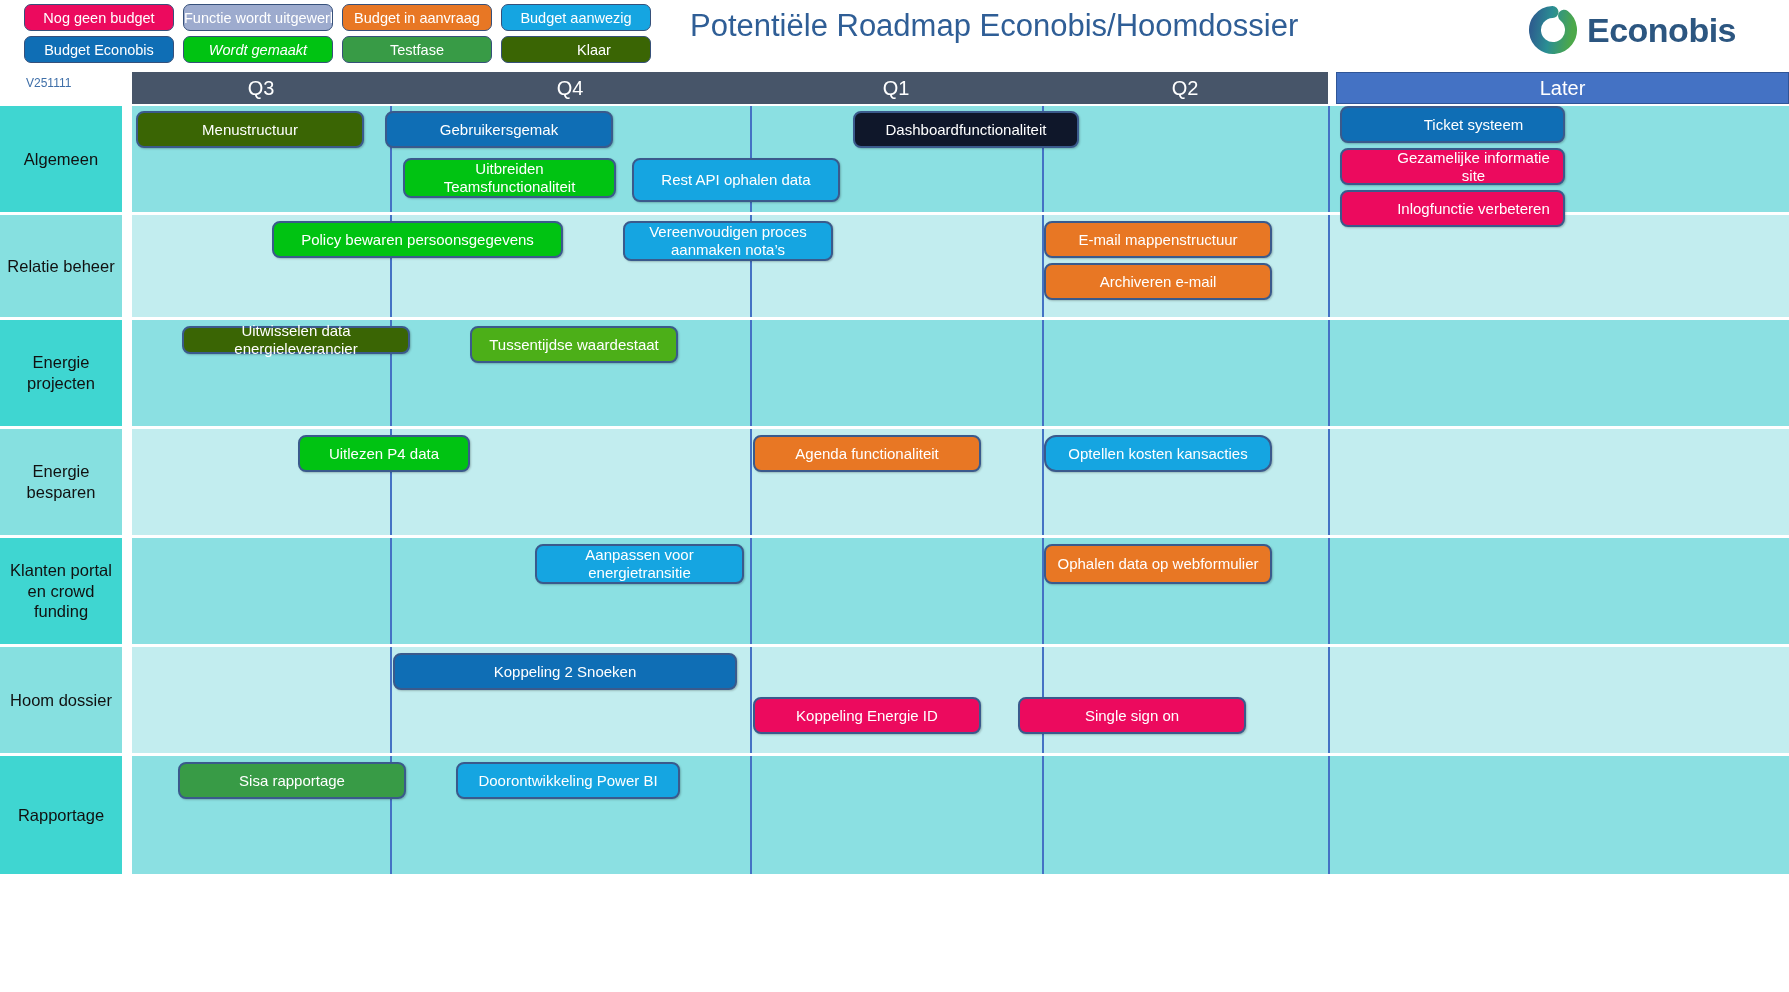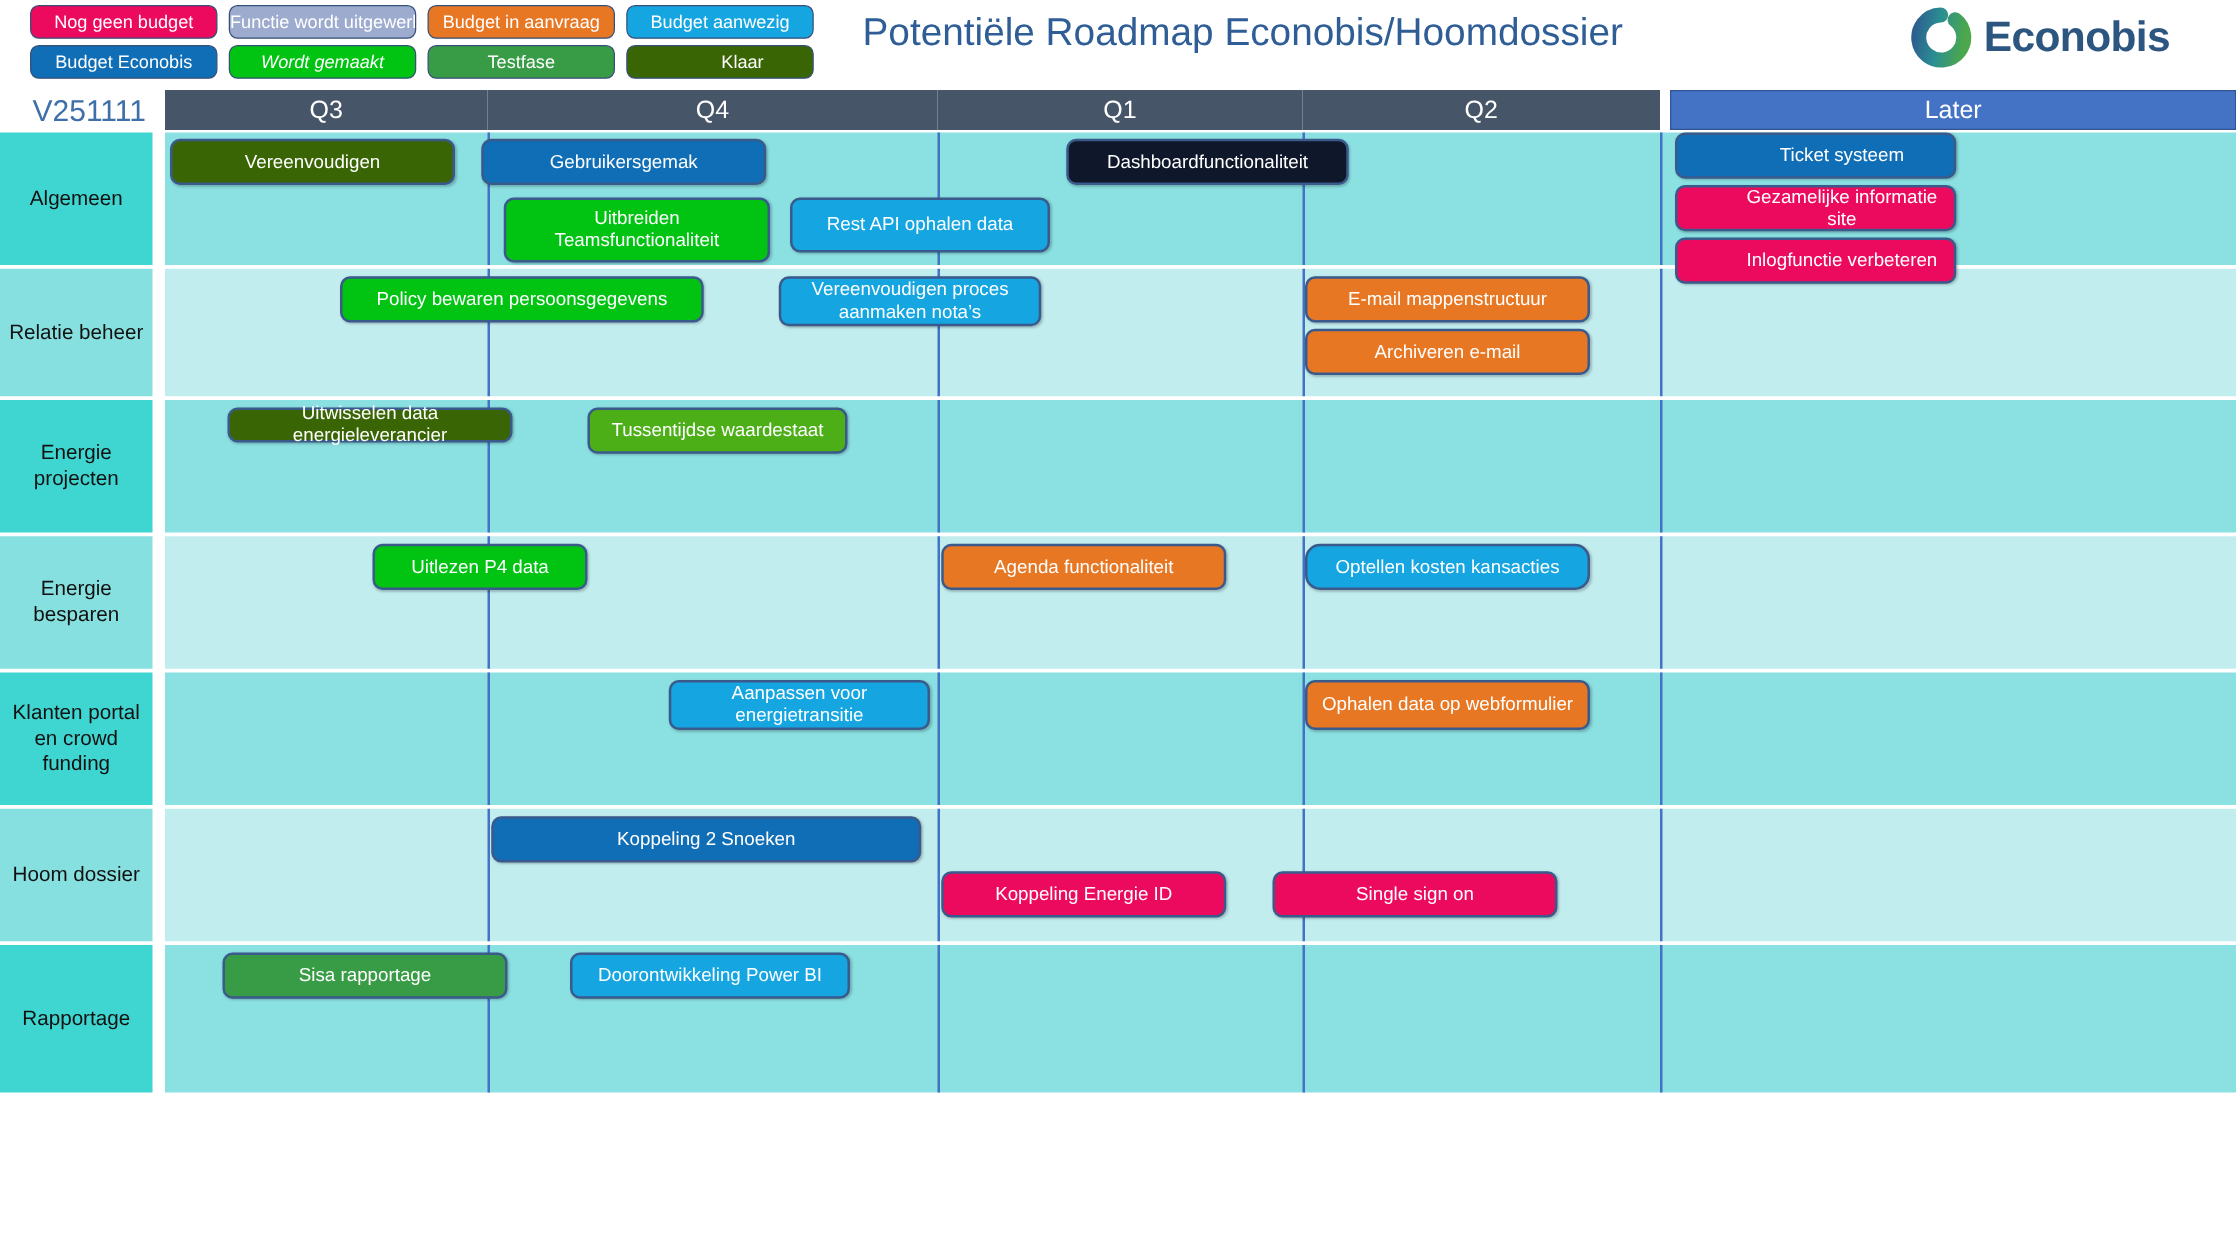--- a/index.html
+++ b/index.html
@@ -26,21 +26,21 @@
     position:absolute;left:690px;top:8px;
     font-size:31px;color:#2f5e96;white-space:nowrap;
   }
 
   
   #logo{position:absolute;left:1528px;top:5px;display:flex;align-items:center;gap:9px;}
   #logo-mark{width:50px;height:50px;}
   #logo-text{font-size:34px;font-weight:bold;color:#2c5680;letter-spacing:-0.5px;}
 
   
-  #version{position:absolute;left:26px;top:76px;font-size:24px;color:#3f6fa8;}
+  #version{position:absolute;left:26px;top:76px;font-size:12px;color:#3f6fa8;}
 
   
   #qheader{position:absolute;left:132px;top:72px;height:32px;display:flex;}
   .qcell{
     background:#475569;color:#ffffff;
     font-size:20px;display:flex;align-items:center;justify-content:center;
     box-sizing:border-box;height:32px;
   }
   #later-head{
     position:absolute;left:1336px;top:72px;width:453px;height:32px;
@@ -128,24 +128,24 @@
 
 <div id="grid">
     <div class="row" style="height: 106px;">
       <div class="rowlabel" style="background: rgb(63, 214, 209);">Algemeen</div>
       <div class="lane">
         <div class="lane-bg" style="background: rgb(139, 224, 226);"></div>
         <div class="colline" style="left: 258px; background: rgb(68, 114, 196);"></div>
         <div class="colline" style="left: 618px; background: rgb(68, 114, 196);"></div>
         <div class="colline" style="left: 910px; background: rgb(68, 114, 196);"></div>
         <div class="colline" style="left: 1196px; background: rgb(68, 114, 196);"></div>
-        <div class="card" style="left: 4px; top: 5px; width: 228px; height: 37px; background: rgb(58, 101, 4);">Vereenvoudigen</div>
+        <div class="card" style="left: 4px; top: 5px; width: 228px; height: 37px; background: rgb(58, 101, 4);">Menustructuur</div>
         <div class="card" style="left: 253px; top: 5px; width: 228px; height: 37px; background: rgb(15, 110, 181);">Gebruikersgemak</div>
         <div class="card" style="left: 721px; top: 5px; width: 226px; height: 37px; background: #0f172a;">Dashboardfunctionaliteit</div>
-        <div class="card" style="left: 271px; top: 52px; width: 213px; height: 52px; background: rgb(0, 195, 18);">Uitbreiden Teamsfunctionaliteit</div>
+        <div class="card" style="left: 271px; top: 52px; width: 213px; height: 40px; background: rgb(0, 195, 18);">Uitbreiden Teamsfunctionaliteit</div>
         <div class="card" style="left: 500px; top: 52px; width: 208px; height: 44px; background: rgb(21, 165, 225);">Rest API  ophalen data</div>
       </div>
     </div>
     <div class="row" style="height: 102px;">
       <div class="rowlabel" style="background: rgb(134, 224, 224);">Relatie beheer</div>
       <div class="lane">
         <div class="lane-bg" style="background: rgb(194, 237, 239);"></div>
         <div class="colline" style="left: 258px; background: rgb(68, 114, 196);"></div>
         <div class="colline" style="left: 618px; background: rgb(68, 114, 196);"></div>
         <div class="colline" style="left: 910px; background: rgb(68, 114, 196);"></div>

